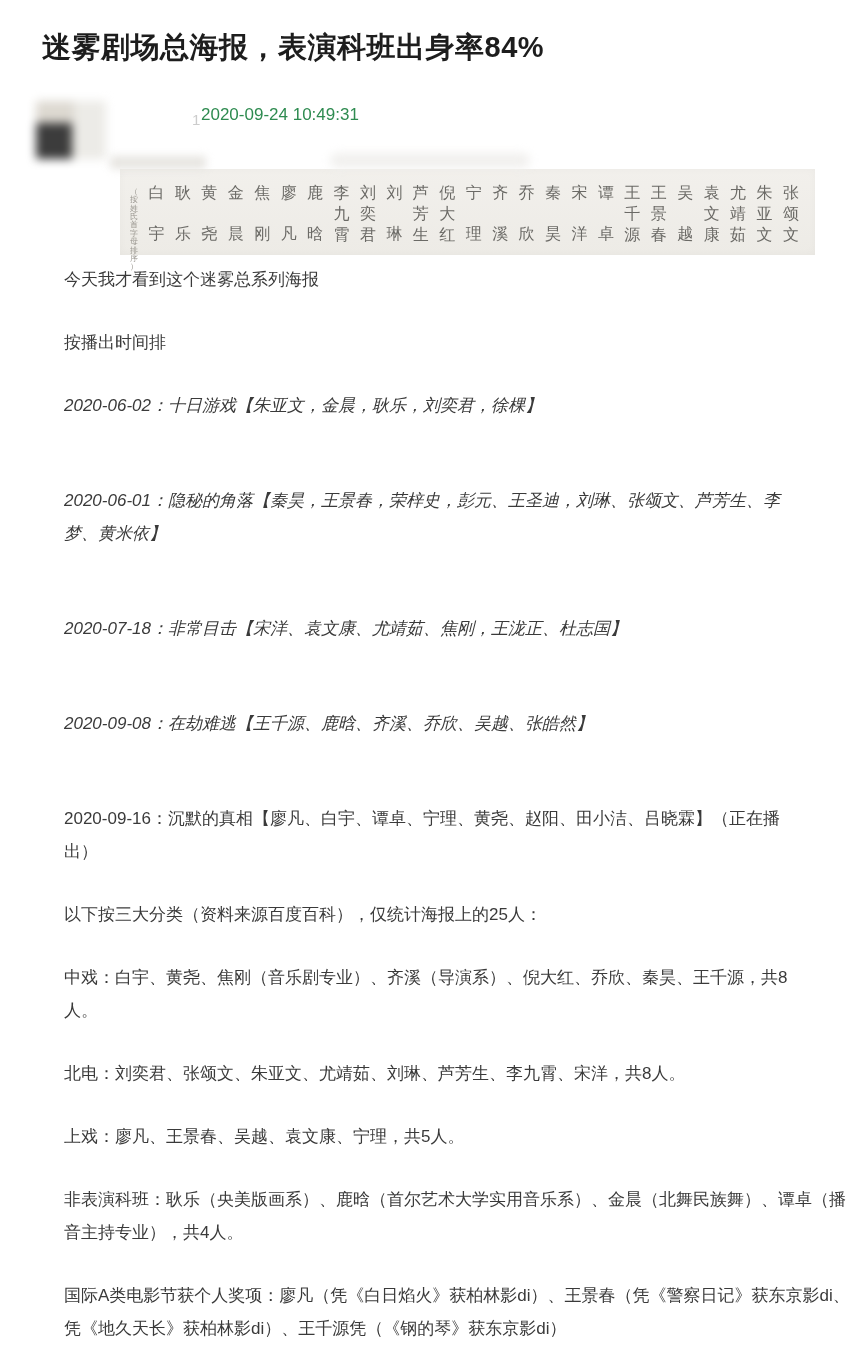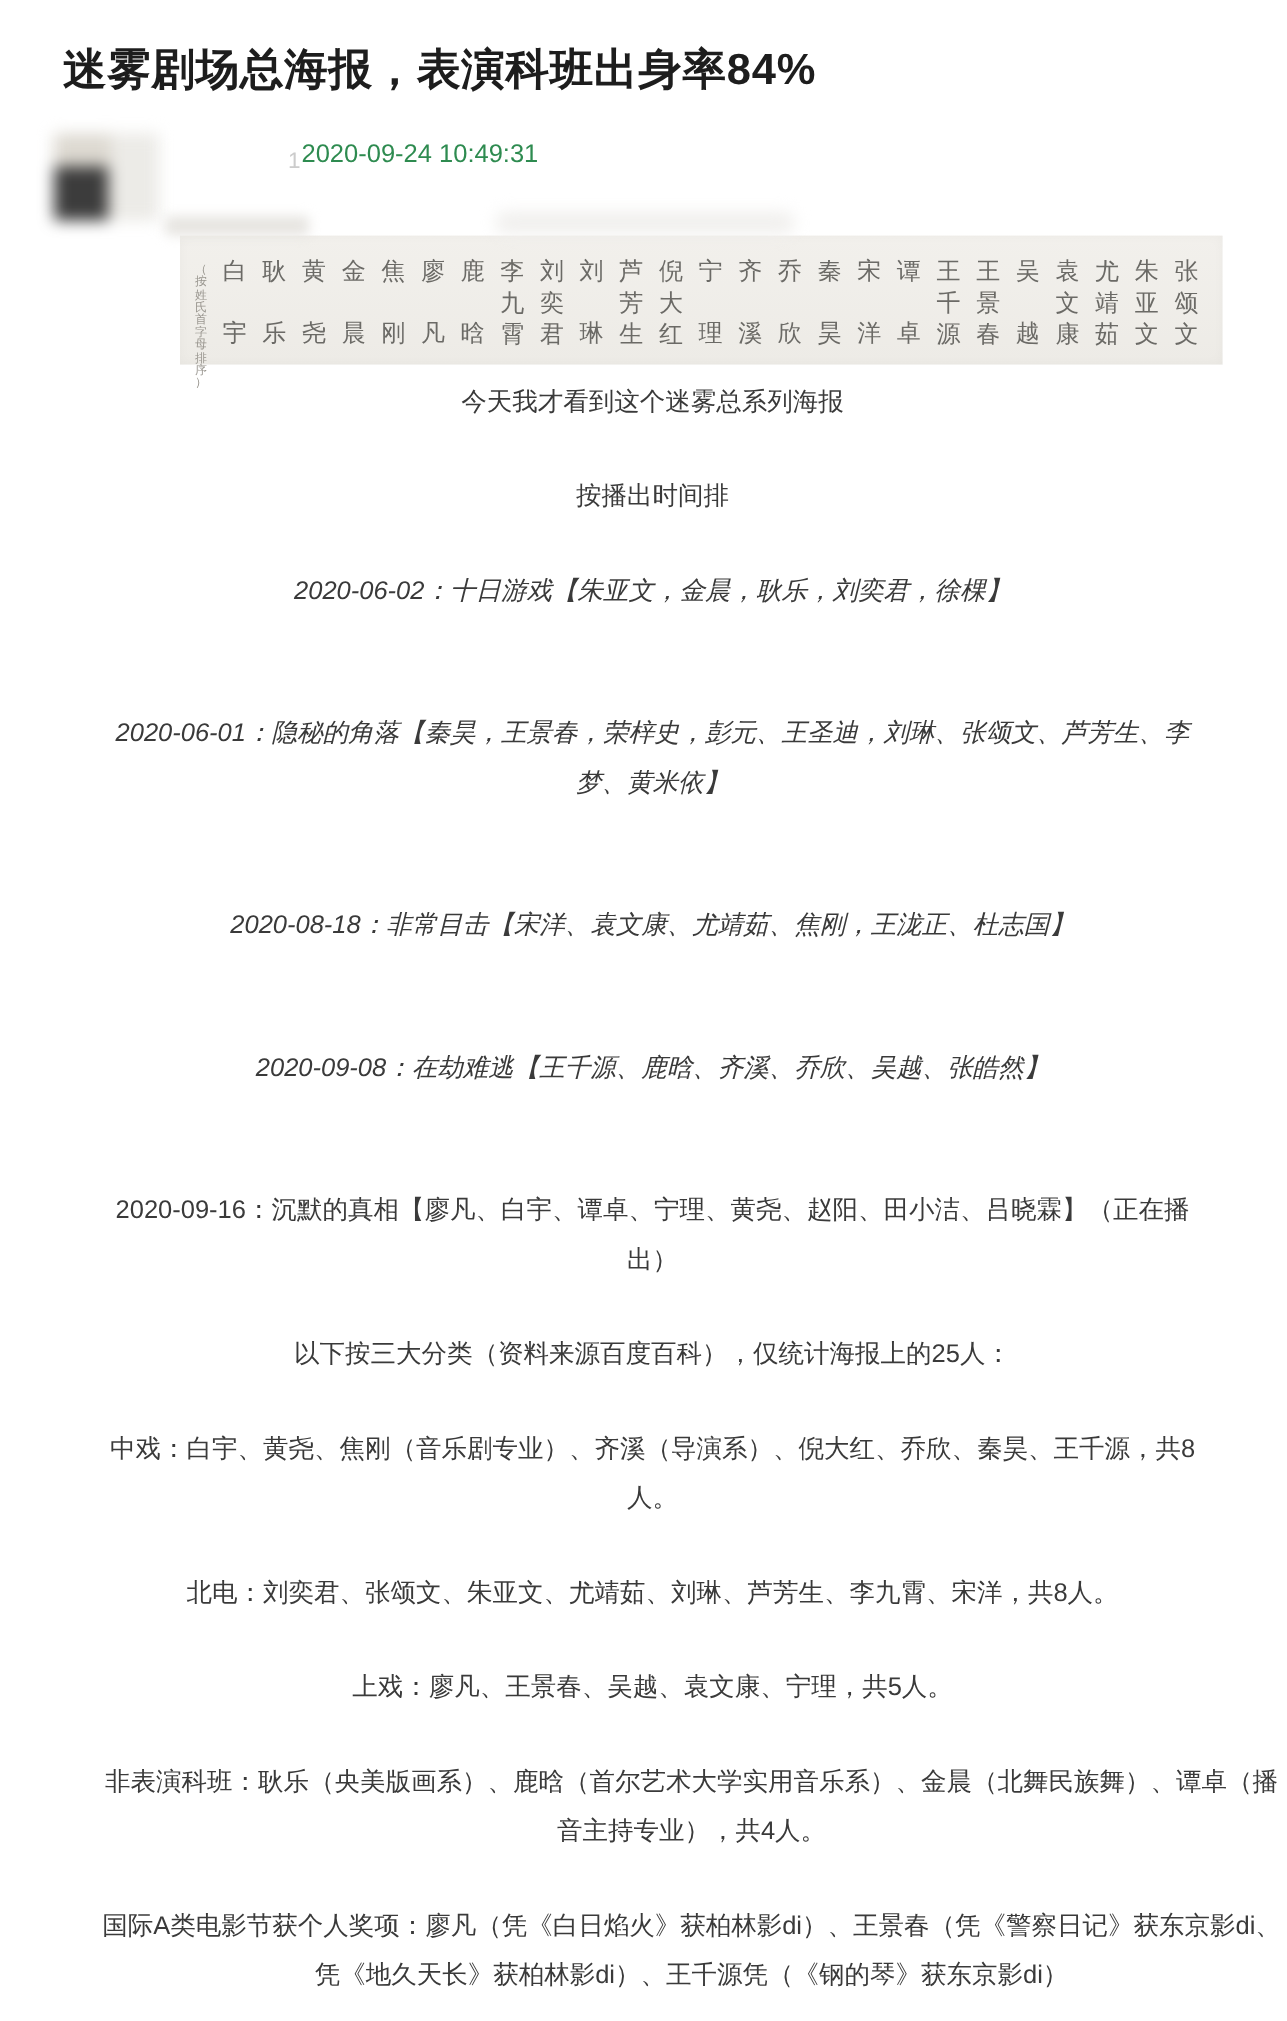--- a/index.html
+++ b/index.html
@@ -6,21 +6,21 @@
   body{
     width:858px;
     font-family:"Liberation Sans","DejaVu Sans",sans-serif;
     color:#3a3a3a;
     -webkit-font-smoothing:antialiased;
   }
   .page{position:relative;width:858px;min-height:1347px;background:#fff;overflow:hidden;}
 
   
   .post-title{
-    margin:30px 40px 4px 42px;
+    margin:30px 40px 16px 42px;
     font-size:29px;
     line-height:1.2;
     font-weight:700;
     color:#1d1d1d;
     letter-spacing:.5px;
   }
 
   
   .meta{position:relative;height:88px;}
   .avatar{
@@ -59,21 +59,21 @@
   }
   .name-col{
     display:flex;flex-direction:column;justify-content:space-between;align-items:center;
     height:62px;font-size:16px;color:#6b6a66;
     font-family:"Liberation Serif","DejaVu Serif",serif;
   }
   .name-col span,.note-col span{display:block;}
 
   
   .content{margin-top:8px;font-size:17px;line-height:33px;color:#3a3a3a;}
-  p.para{margin:0 0 30px 64px;max-width:742px;text-align:center;}
+  p.para{margin:0 0 30px 64px;max-width:742px;}
   p.para.gap-large{margin-bottom:62px;font-style:italic;}
   p.para.flush{max-width:828px;}
 </style>
 </head>
 <body>
 
 <div class="page">
 
   <h1 class="post-title">迷雾剧场总海报，表演科班出身率84%</h1>
 
@@ -214,21 +214,21 @@
           <span>文</span>
         </div>
     </div>
   </div>
 
   <div class="content">
     <p class="para">今天我才看到这个迷雾总系列海报</p>
     <p class="para">按播出时间排</p>
     <p class="para gap-large">2020-06-02：十日游戏【朱亚文，金晨，耿乐，刘奕君，徐棵】</p>
     <p class="para gap-large">2020-06-01：隐秘的角落【秦昊，王景春，荣梓史，彭元、王圣迪，刘琳、张颂文、芦芳生、李梦、黄米依】</p>
-    <p class="para gap-large">2020-08-18：非常目击【宋洋、袁文康、尤靖茹、焦刚，王泷正、杜志国】</p>
+    <p class="para gap-large">2020-07-18：非常目击【宋洋、袁文康、尤靖茹、焦刚，王泷正、杜志国】</p>
     <p class="para gap-large">2020-09-08：在劫难逃【王千源、鹿晗、齐溪、乔欣、吴越、张皓然】</p>
     <p class="para">2020-09-16：沉默的真相【廖凡、白宇、谭卓、宁理、黄尧、赵阳、田小洁、吕晓霖】（正在播出）</p>
     <p class="para">以下按三大分类（资料来源百度百科），仅统计海报上的25人：</p>
     <p class="para">中戏：白宇、黄尧、焦刚（音乐剧专业）、齐溪（导演系）、倪大红、乔欣、秦昊、王千源，共8人。</p>
     <p class="para">北电：刘奕君、张颂文、朱亚文、尤靖茹、刘琳、芦芳生、李九霄、宋洋，共8人。</p>
     <p class="para">上戏：廖凡、王景春、吴越、袁文康、宁理，共5人。</p>
     <p class="para flush">非表演科班：耿乐（央美版画系）、鹿晗（首尔艺术大学实用音乐系）、金晨（北舞民族舞）、谭卓（播音主持专业），共4人。</p>
     <p class="para flush">国际A类电影节获个人奖项：廖凡（凭《白日焰火》获柏林影di）、王景春（凭《警察日记》获东京影di、凭《地久天长》获柏林影di）、王千源凭（《钢的琴》获东京影di）</p>
   </div>
 

